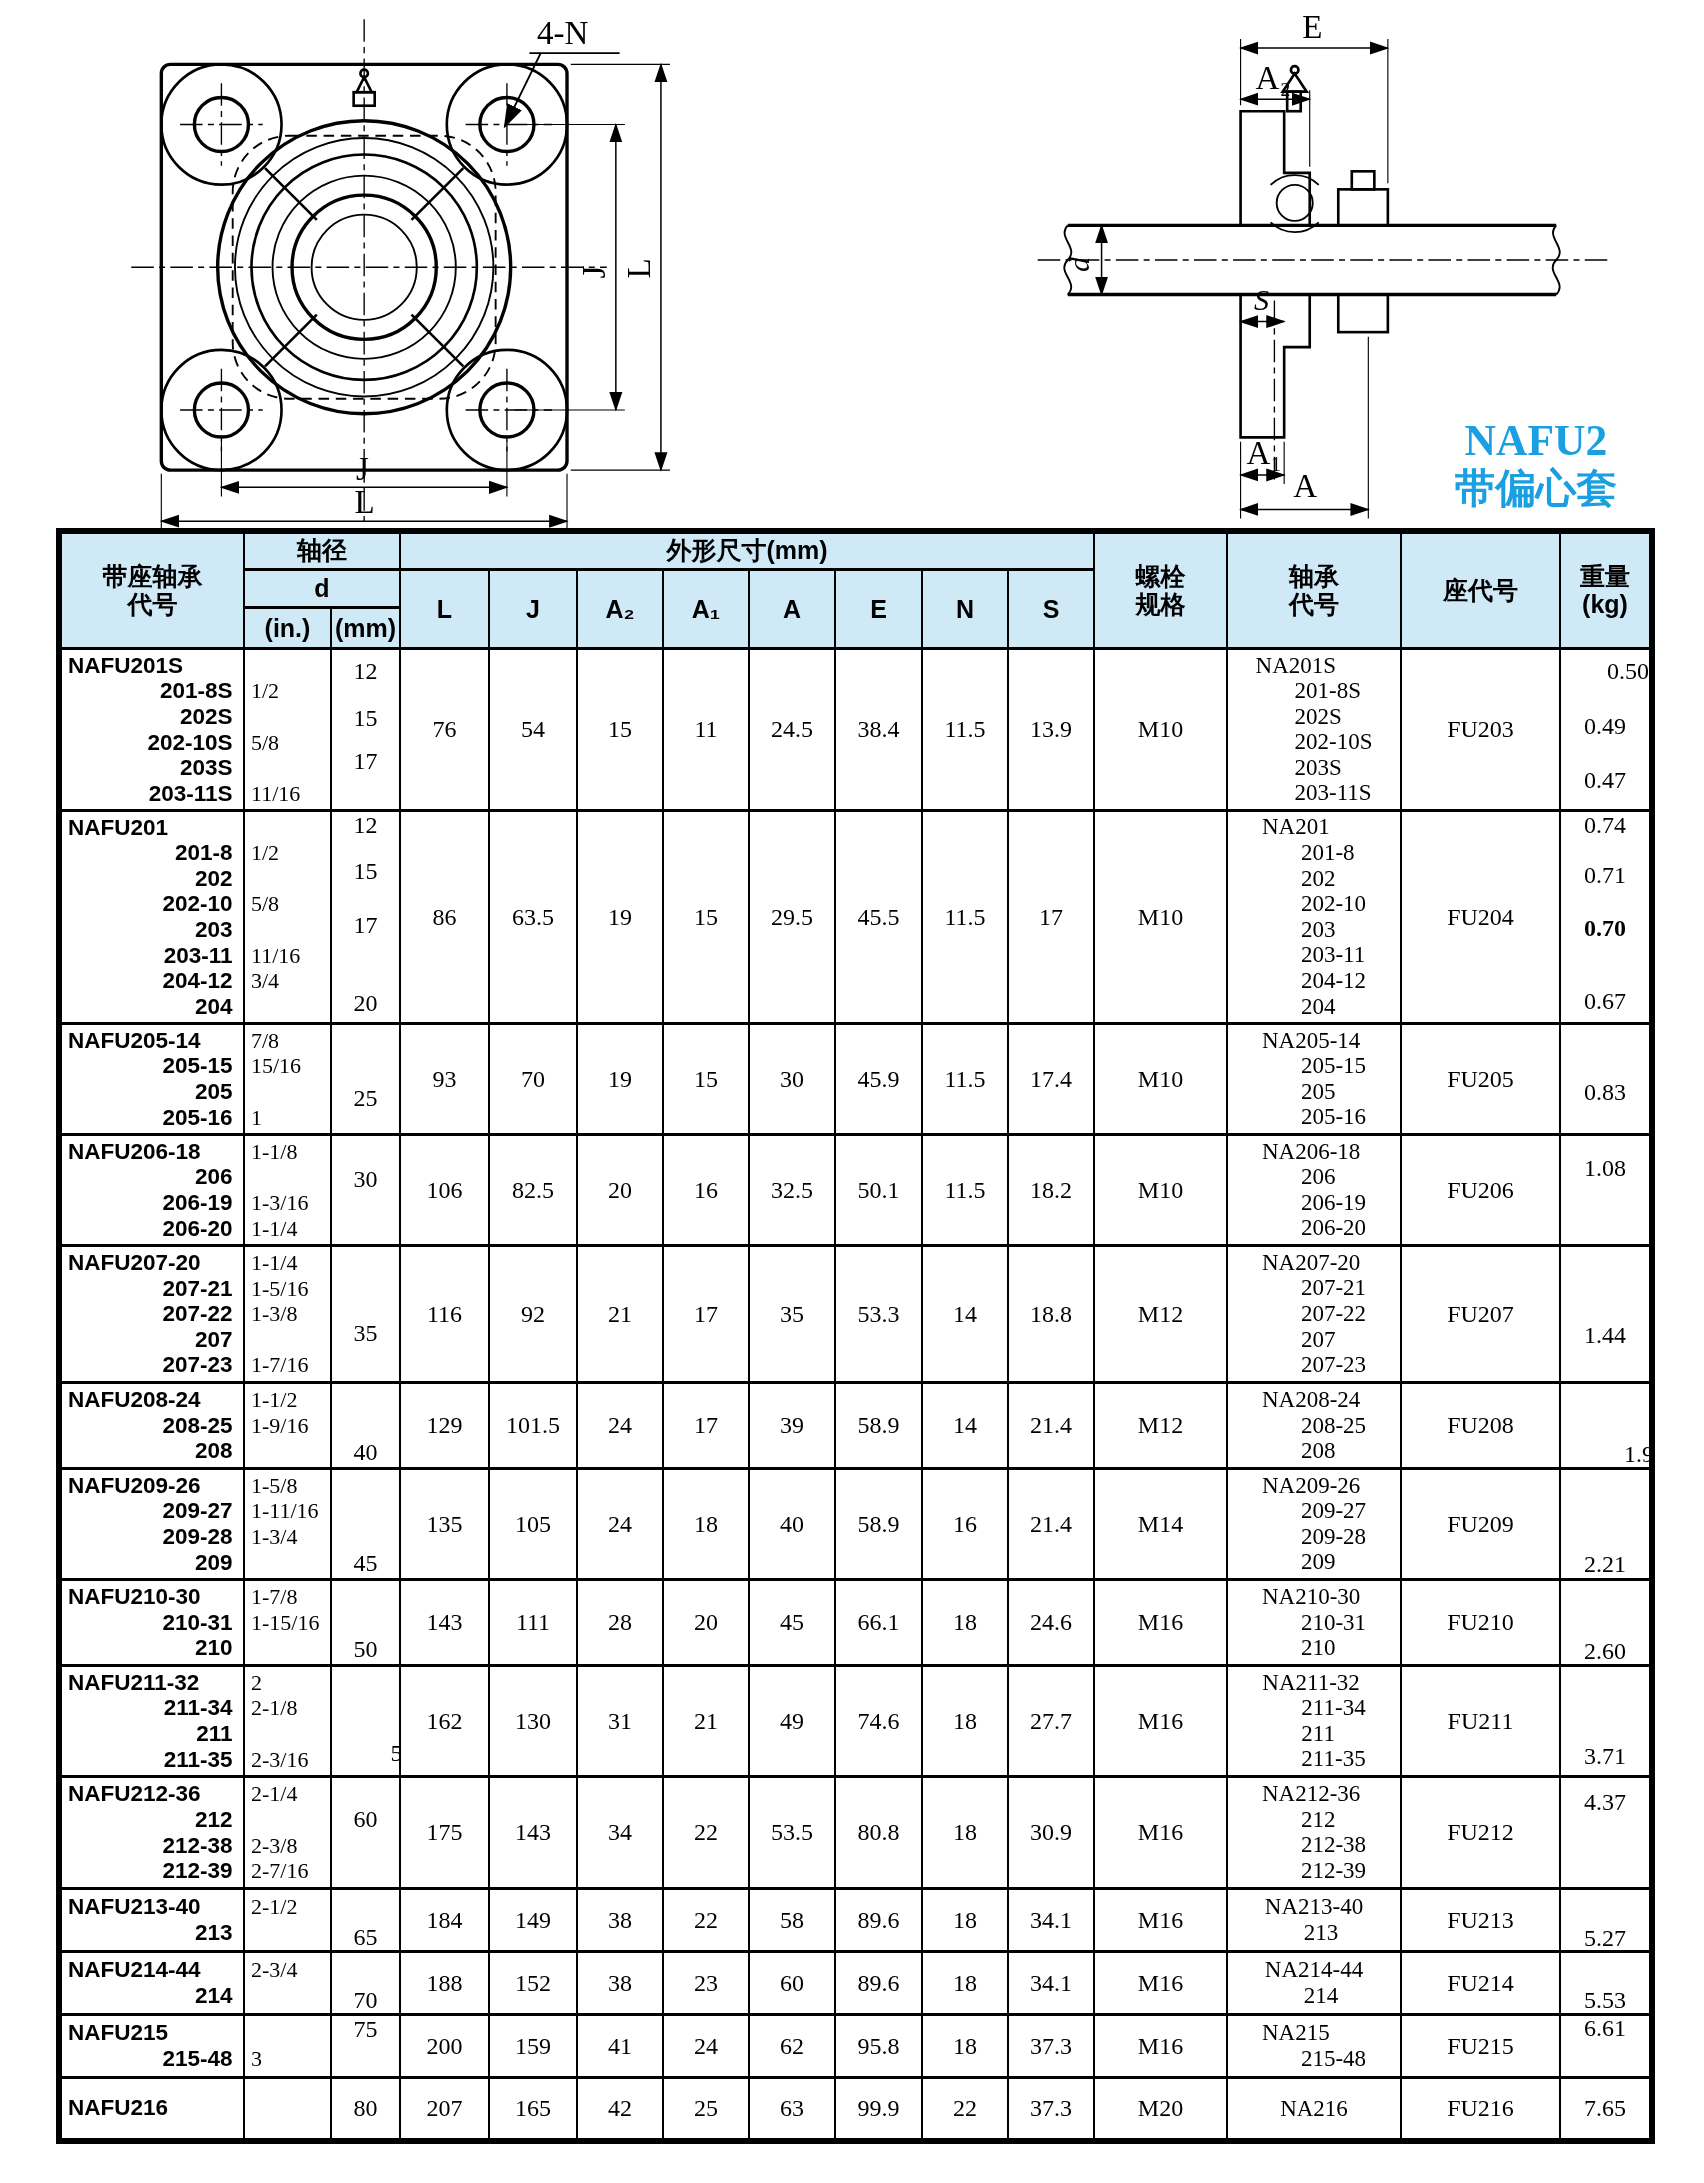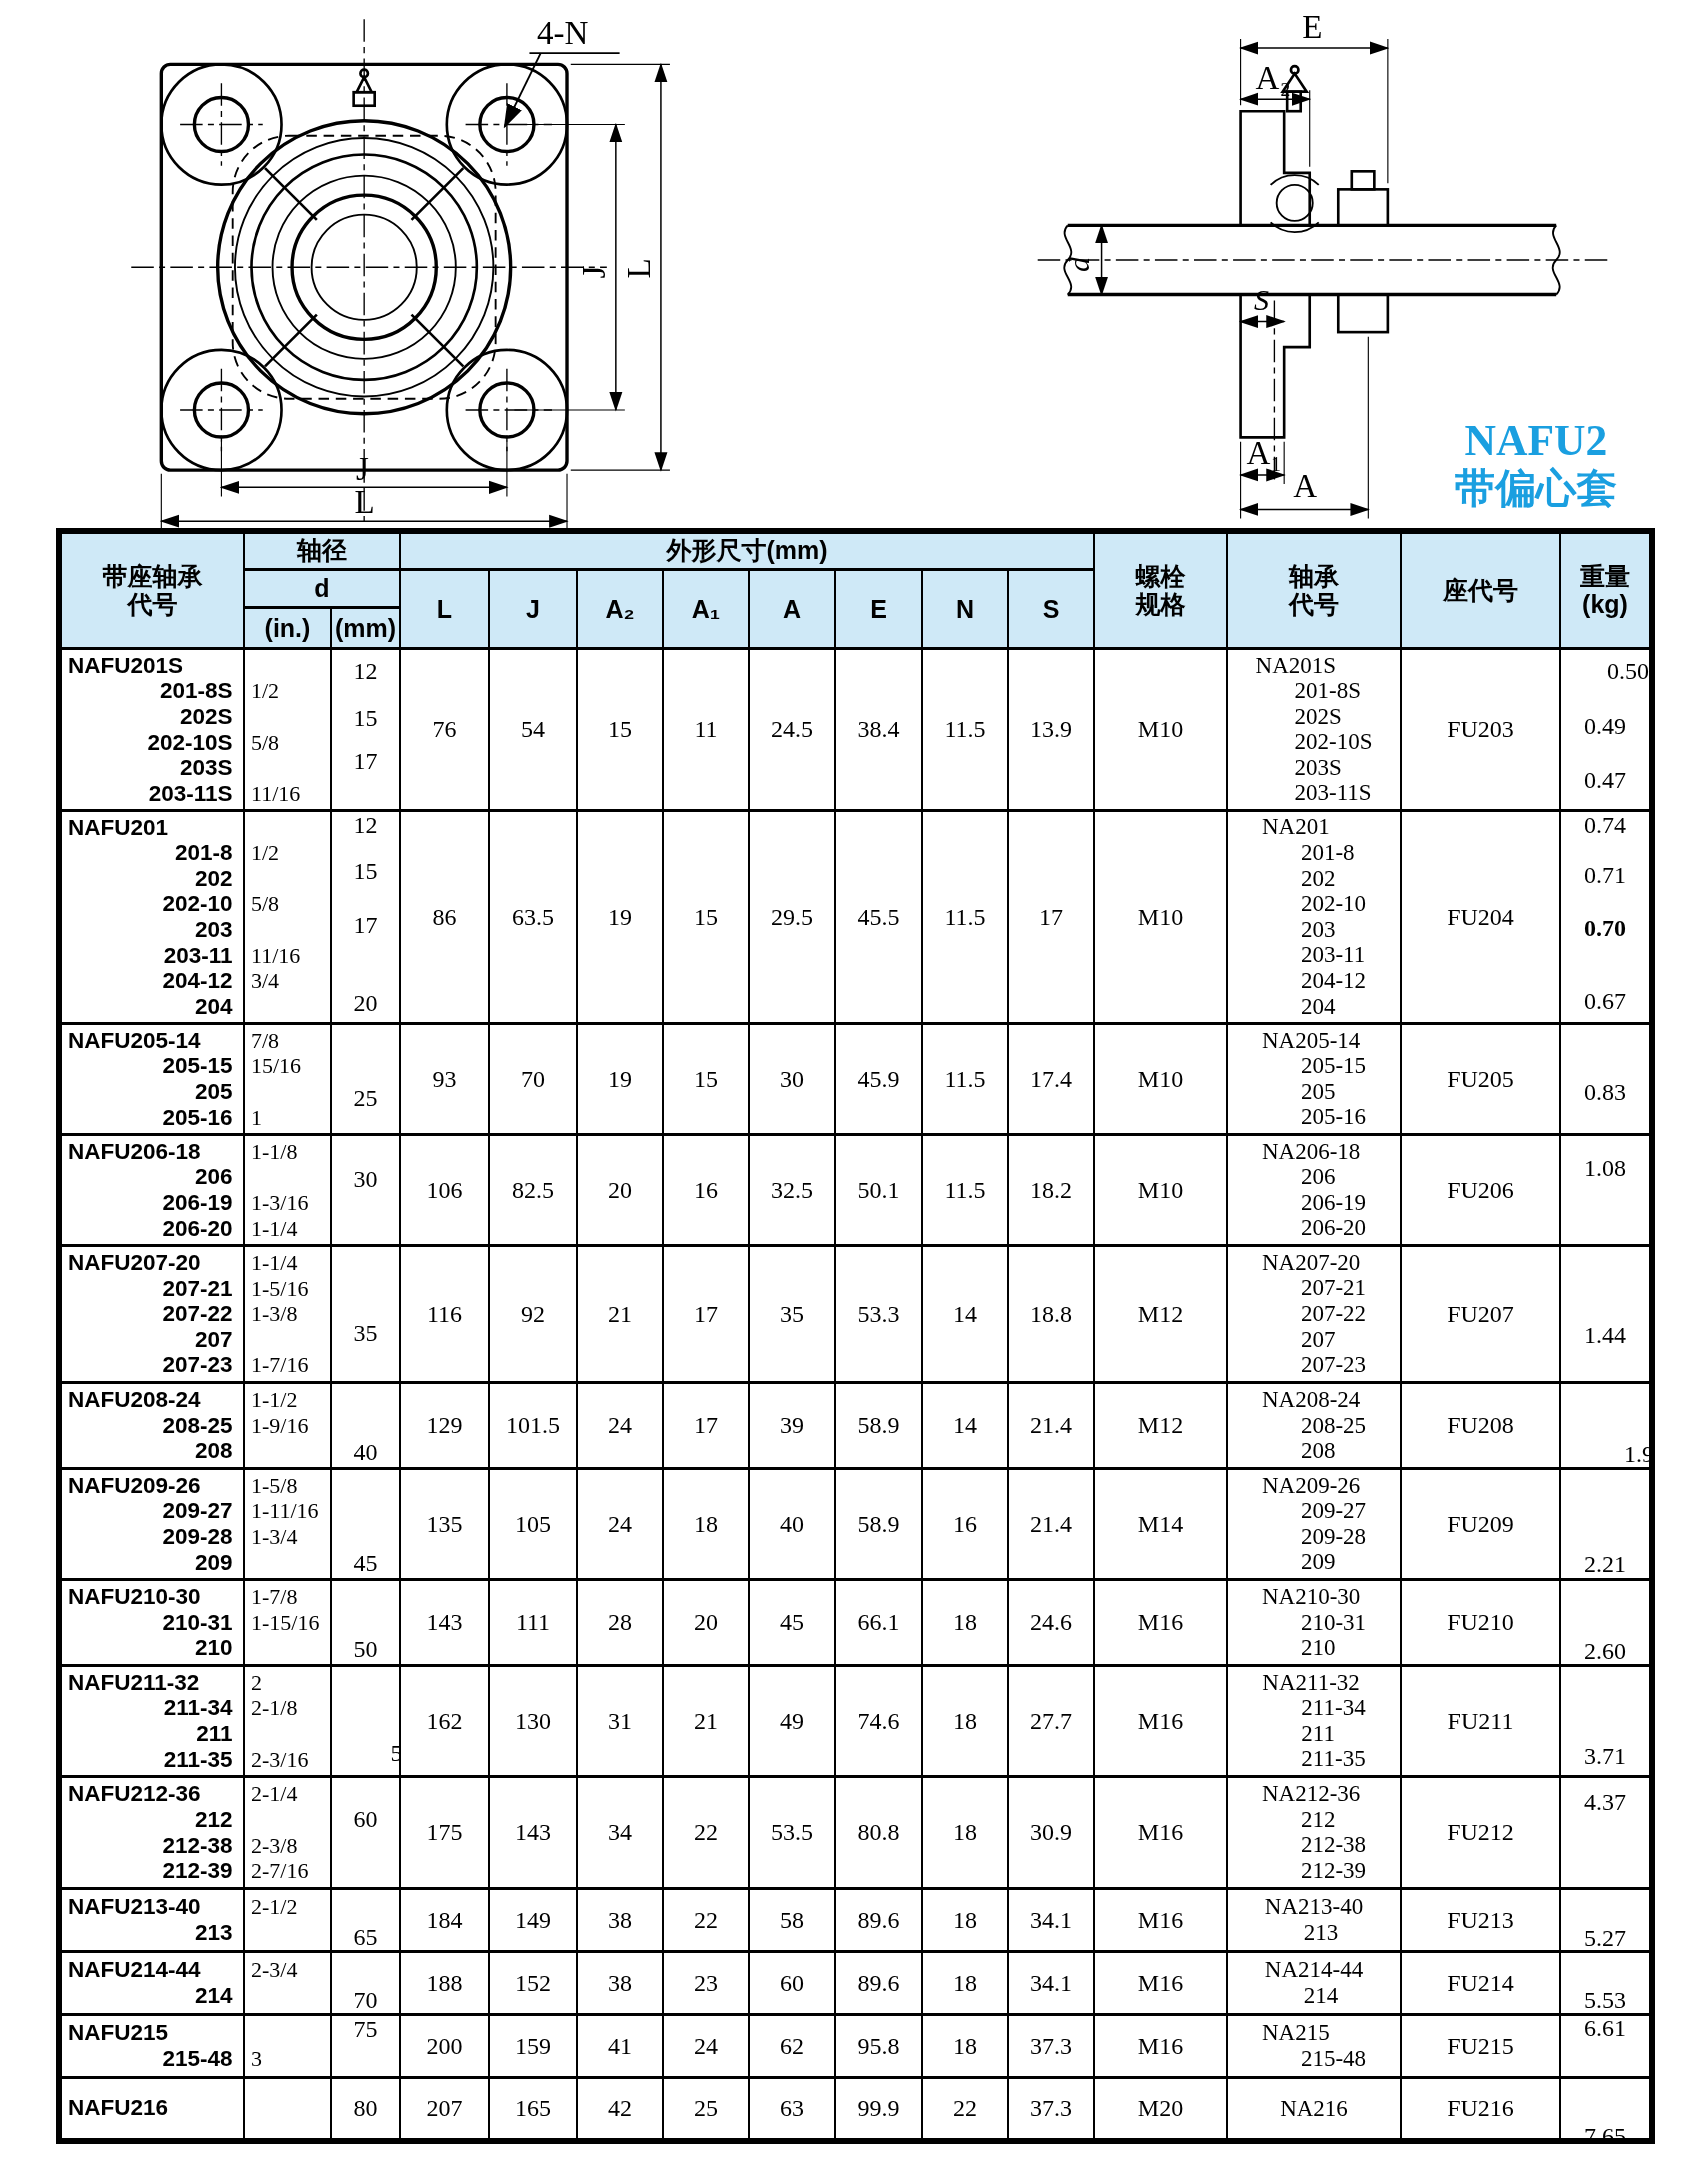--- a/index.html
+++ b/index.html
@@ -693,18 +693,18 @@
         <td class="cell num">42</td>
         <td class="cell num">25</td>
         <td class="cell num">63</td>
         <td class="cell num">99.9</td>
         <td class="cell num">22</td>
         <td class="cell num">37.3</td>
         <td class="cell bolt">M20</td>
         <td class="cell bearing"><div class="bearing-block"><div class="bearing-line">NA216</div></div></td>
         <td class="cell housing">FU216</td>
         <td class="cell weight">
-          <span class="float-val" style="top: 50%; margin-top: 28px;">7.65</span>
+          <span class="float-val" style="top: 50%;">7.65</span>
         </td>
       </tr>
     </tbody>
 </table>
 
 
 </body></html>

